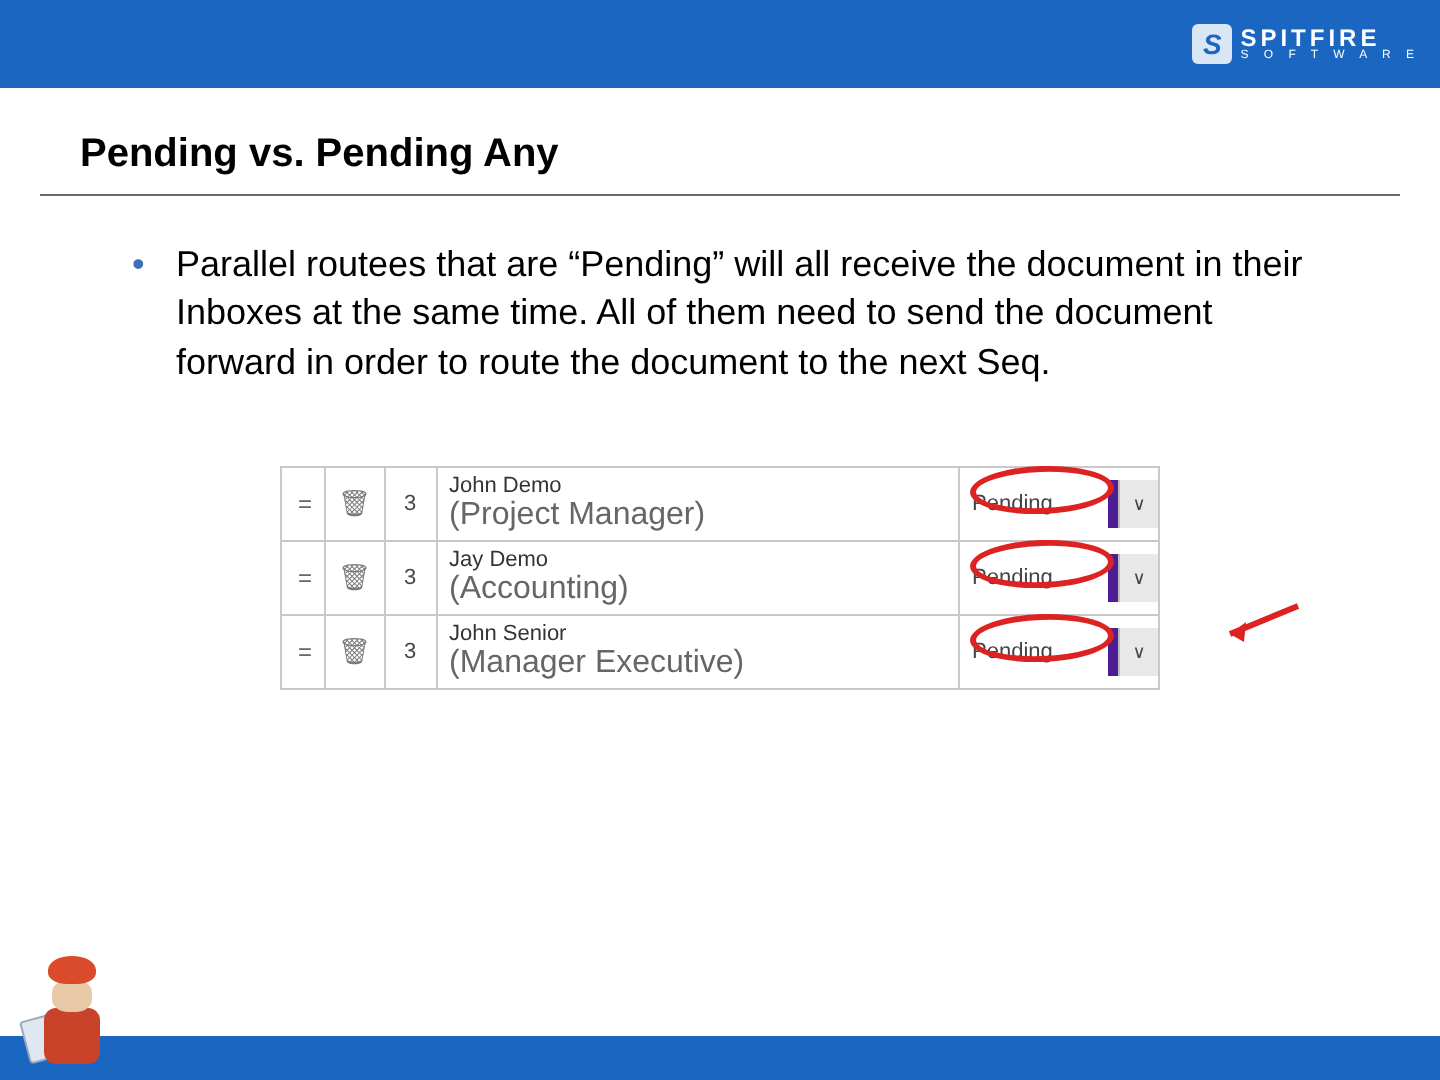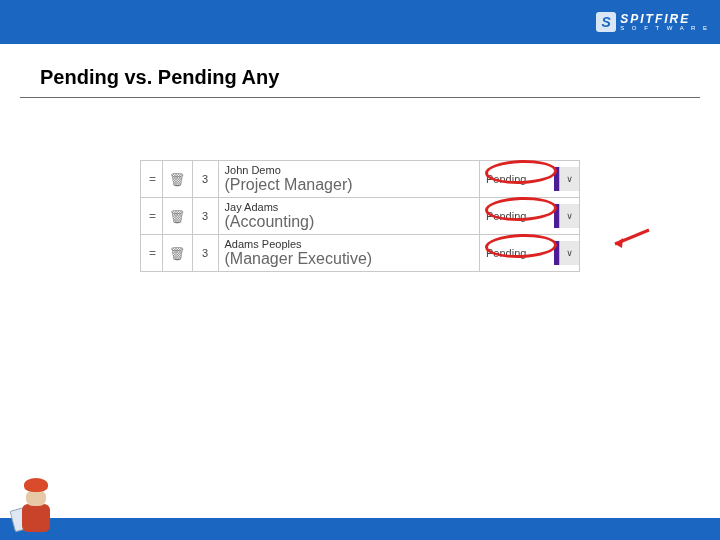--- a/index.html
+++ b/index.html
@@ -34,21 +34,20 @@
     justify-content: center;
     color: #1b66c0;
     font-weight: bold;
     font-size: 14px;
     font-style: italic;
   }
   .logo-text { display: flex; flex-direction: column; line-height: 1; }
   .logo-main {
     color: #fff;
     font-weight: bold;
-    font-style: italic;
     letter-spacing: 2px;
     font-size: 12px;
   }
   .logo-sub {
     color: #fff;
     font-size: 6px;
     letter-spacing: 3px;
   }
   .slide-title {
     font-size: 20px;
@@ -195,20 +194,23 @@
     <div class="logo-text">
       <div class="logo-main">SPITFIRE</div>
       <div class="logo-sub">S O F T W A R E</div>
     </div>
   </div>
 </div>
 
 <h1 class="slide-title">Pending vs. Pending Any</h1>
 
 <div class="content">
+  <ul class="bullets">
+    <li>Parallel routees that are “Pending” will all receive the document in their Inboxes at the same time. All of them need to send the document forward in order to route the document to the next Seq.</li>
+  </ul>
 
   <div class="table-wrap">
     <table class="routees">
       <tbody>
         <tr>
           <td class="cell-handle"><span class="drag-icon">=</span></td>
           <td class="cell-trash"><span class="trash-icon">🗑</span></td>
           <td class="cell-seq">3</td>
           <td class="cell-person">
             <div class="person-name">John Demo</div>
@@ -222,21 +224,21 @@
                 </div>
             </div>
             <div class="red-circle rc1"></div>
           </td>
         </tr>
         <tr>
           <td class="cell-handle"><span class="drag-icon">=</span></td>
           <td class="cell-trash"><span class="trash-icon">🗑</span></td>
           <td class="cell-seq">3</td>
           <td class="cell-person">
-            <div class="person-name">Jay Adams</div>
+            <div class="person-name">Jay Demo</div>
             <div class="person-role">(Accounting)</div>
           </td>
           <td class="cell-status status-group">
             <div class="status-box">
               <div class="status-val">Pending</div>
               <div class="status-btn">
                   <span>∨</span>
                 </div>
             </div>
             <div class="red-circle rc1"></div>
@@ -246,21 +248,21 @@
                   <path d="M4 16 L12 10 L11 20 Z" fill="#d22"></path>
                 </svg>
             </div>
           </td>
         </tr>
         <tr>
           <td class="cell-handle"><span class="drag-icon">=</span></td>
           <td class="cell-trash"><span class="trash-icon">🗑</span></td>
           <td class="cell-seq">3</td>
           <td class="cell-person">
-            <div class="person-name">Adams Peoples</div>
+            <div class="person-name">John Senior</div>
             <div class="person-role">(Manager Executive)</div>
           </td>
           <td class="cell-status status-group">
             <div class="status-box">
               <div class="status-val">Pending</div>
               <div class="status-btn">
                   <span>∨</span>
                 </div>
             </div>
             <div class="red-circle rc1"></div>

